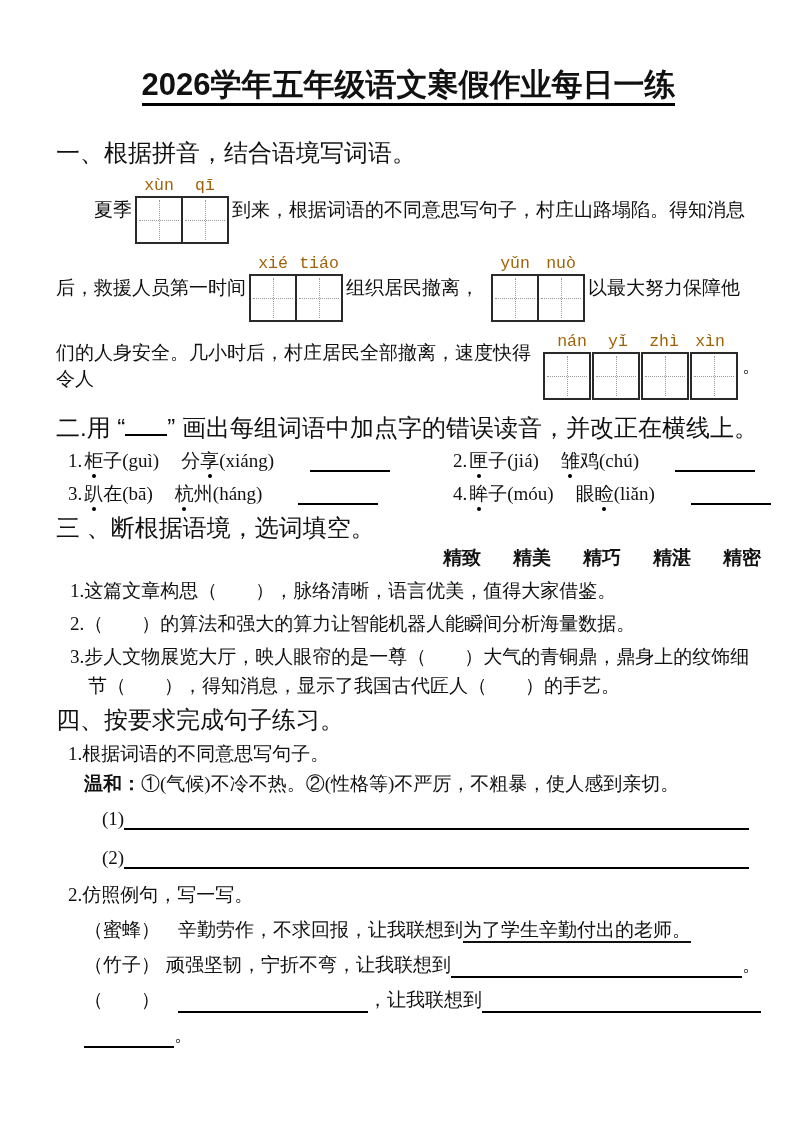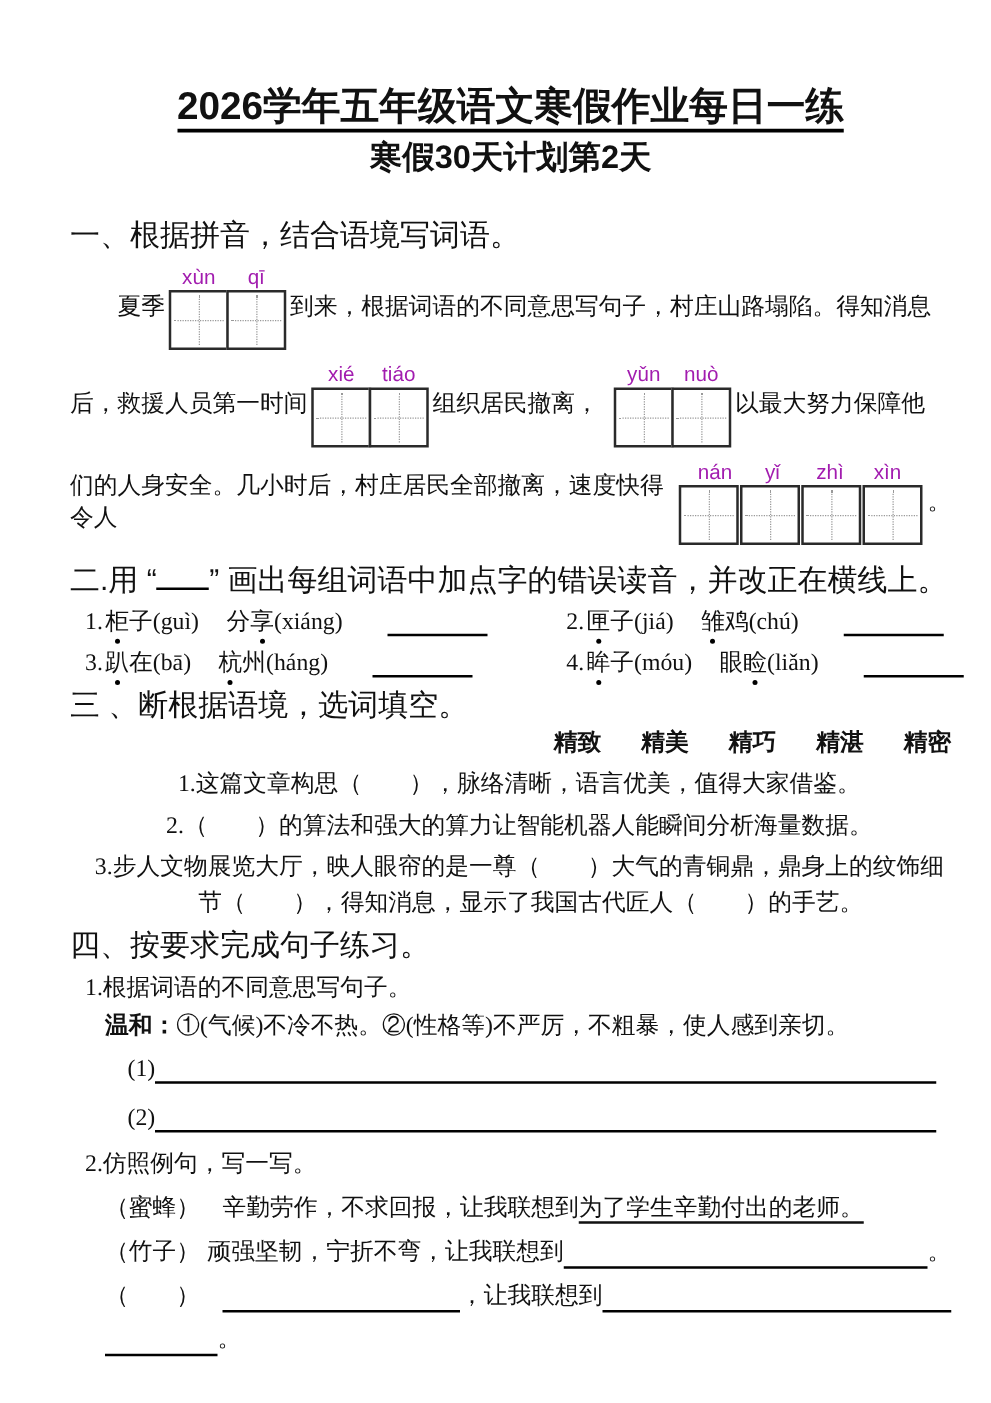--- a/index.html
+++ b/index.html
@@ -24,22 +24,22 @@
     font-family:"Liberation Sans","DejaVu Sans",sans-serif;
     font-weight:400;font-size:24px;line-height:26px;
   }
   .mt-lg{margin-top:34px;} .mt-md{margin-top:14px;} .mt-sm{margin-top:8px;} .mt-xs{margin-top:4px;}
   
   .pline{display:flex;align-items:center;margin-top:10px;}
   .grid-group{display:inline-flex;flex-direction:column;align-items:center;margin:0 3px;}
   .py-row{display:flex;}
   .py{
     width:46px;text-align:center;
-    font-family:Liberation Sans, sans-serif;
-    font-size:16.5px;line-height:20px;color:#a21caf;
+    font-family:Liberation Mono, monospace;
+    font-size:16.5px;line-height:20px;color:#a16207;
   }
   .cells{display:flex;}
   .cell{
     width:44px;height:44px;border:2px solid #2a2a2a;position:relative;background:#fff;
     margin-right:-2px;
   }
   .cell:last-child{margin-right:0;}
   .cell::before{
     content:"";position:absolute;left:50%;top:2px;bottom:2px;border-left:1px dotted #999;
   }
@@ -60,41 +60,40 @@
   
   .s2row{display:grid;grid-template-columns:385px 1fr;margin-top:7px;padding-left:12px;}
   .s2item{display:flex;align-items:flex-end;}
   .s2item .word{margin-right:22px;white-space:nowrap;}
   .s2item .num{margin-right:2px;}
   .s2item .blank{margin-left:14px;margin-bottom:2px;}
   .wordbank{
     display:flex;justify-content:flex-end;gap:32px;margin-top:4px;
     font-weight:700;
   }
-  .s3item{padding-left:14px;margin-top:7px;text-align:center;}
+  .s3item{padding-left:14px;margin-top:7px;}
   .s3cont{padding-left:32px;}
   .s4indent1{padding-left:12px;}
   .s4indent2{padding-left:28px;}
   .numline{display:flex;align-items:flex-end;margin-top:9px;}
   .numline .blank{margin-bottom:2px;}
   .bold-label{font-weight:700;}
   .ansline{display:flex;align-items:flex-end;margin-top:9px;}
   .ansline .lbl{white-space:nowrap;}
   .ansline .gap{width:18px;flex:0 0 auto;}
   .underlined-ans{text-decoration:underline;text-underline-offset:5px;text-decoration-thickness:1.5px;}
 </style>
 </head>
 <body>
 
 <div class="page">
 
   <div class="title center">
     <span class="u">2026学年五年级语文寒假作业每日一练</span>
   </div>
-  <div class="subtitle center">寒假30天计划第2天</div>
 
   <div class="sec-heading mt-lg">一、根据拼音，结合语境写词语。</div>
 
   <div class="pline" style="padding-left:38px;">
     <span>夏季</span>
     <span class="grid-group">
       <span class="py-row">
         <span class="py">xùn</span>
         <span class="py">qī</span>
       </span>

